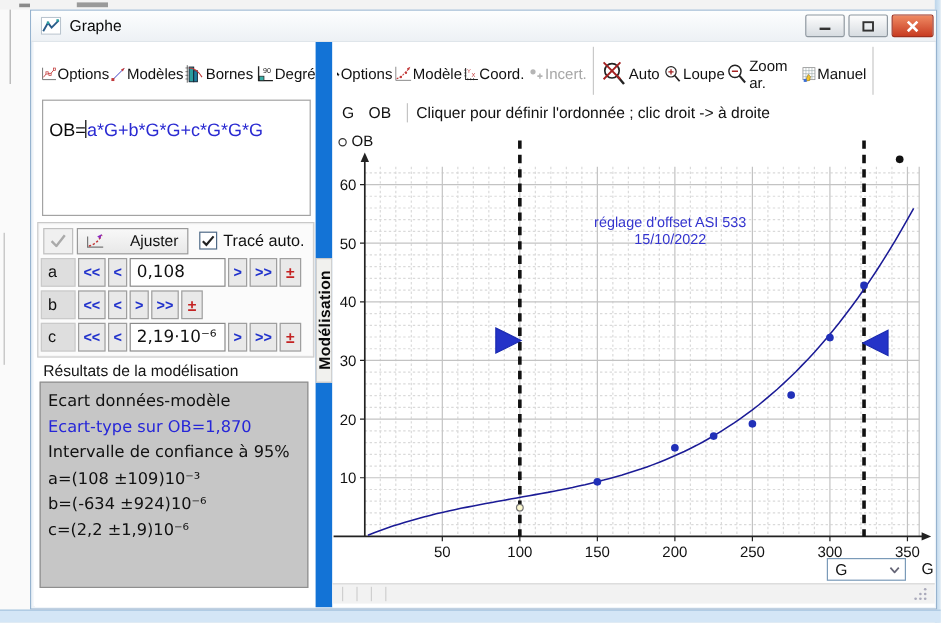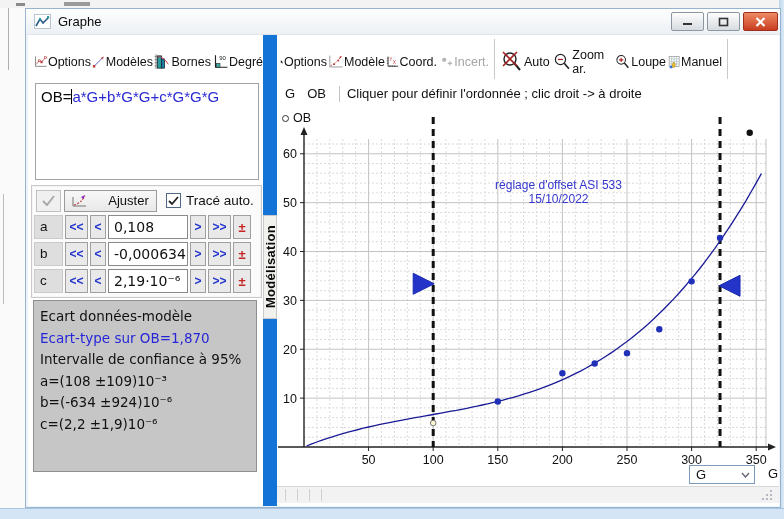--- a/index.html
+++ b/index.html
@@ -37,21 +37,21 @@
   .toolbar-left { display:flex; height:48px; padding:2px 0 0 4px; }
   .tbtn { display:flex; align-items:center; justify-content:flex-start;
           padding-top:3px; height:46px; }
   .tbtn .ticon { width:24px; height:22px; }
   .tbtn .tlabel { font-size:12.5px; margin-top:1px; }
   .tbtn.disabled .tlabel { color:#a6a6a6; }
   .t-o { width:58px; } .t-m { width:62px; } .t-b { width:58px; } .t-d { width:52px; }
 
   .section-label { font-size:13px; margin:3px 0 2px 7px; color:#151515; }
   .expression-box { margin-left:6px; width:224px; height:97px; background:#fff;
-                    border:1px solid #a3a3a3; padding:4px 5px; font-size:15px; }
+                    border:1px solid #a3a3a3; padding:16px 5px; font-size:15px; }
   .expr-lhs { color:#0a0a0a; }
   .caret { display:inline-block; width:1px; height:15px; background:#000; vertical-align:-2px; }
   .expr-rhs { color:#2a2ad2; }
 
   .fit-panel { margin:5px 1px 0 2px; width:231px; border:1px solid #c9c9c9;
                box-shadow:inset 0 0 0 1px #f5f5f5; padding:3px 2px 4px 2px; background:#fbfbfb; }
   .fit-row1 { display:flex; align-items:center; height:23px; margin-bottom:3px; }
   .check-btn { width:25px; height:22px; margin-left:2px; border:1px solid #c0c0c0; background:#f0f0f0;
                display:flex; align-items:center; justify-content:center; }
   .ajuster-btn { width:93px; height:22px; margin-left:3px; border:1px solid #9a9a9a;
@@ -227,36 +227,36 @@
         <div class="sbtn b15">&lt;</div>
         <div class="pvalue">0,108</div>
         <div class="sbtn b15">&gt;</div>
         <div class="sbtn b22">&gt;&gt;</div>
         <div class="sbtn pm">±</div>
       </div>
       <div class="param-row">
         <div class="pname">b</div>
         <div class="sbtn b22">&lt;&lt;</div>
         <div class="sbtn b15">&lt;</div>
-        <div class="pvalue">-0,000634</div>
         <div class="sbtn b15">&gt;</div>
         <div class="sbtn b22">&gt;&gt;</div>
         <div class="sbtn pm">±</div>
       </div>
       <div class="param-row">
         <div class="pname">c</div>
         <div class="sbtn b22">&lt;&lt;</div>
         <div class="sbtn b15">&lt;</div>
         <div class="pvalue">2,19·10⁻⁶</div>
         <div class="sbtn b15">&gt;</div>
         <div class="sbtn b22">&gt;&gt;</div>
         <div class="sbtn pm">±</div>
       </div>
     </div>
 
+    <div class="section-label">Résultats de la modélisation</div>
     <div class="results-box">
       <div class="rline">Ecart données-modèle</div>
       <div class="rline blue">Ecart-type sur OB=1,870</div>
       <div class="rline">Intervalle de confiance à 95%</div>
       <div class="rline">a=(108 ±109)10⁻³</div>
       <div class="rline">b=(-634 ±924)10⁻⁶</div>
       <div class="rline">c=(2,2 ±1,9)10⁻⁶</div>
     </div>
   </div>
 
@@ -303,35 +303,35 @@
       </div>
       <div class="tsep"></div>
       <div class="tbtn t-52">
         <svg class="ticon" viewBox="0 0 24 22">
           <circle cx="10" cy="8" r="6" fill="none" stroke="#222" stroke-width="1.4"></circle>
           <line x1="14.5" y1="12.5" x2="20" y2="19" stroke="#222" stroke-width="2"></line>
           <path d="M3 1 L17 15 M17 1 L3 15" stroke="#a42222" stroke-width="1.6"></path>
         </svg>
         <span class="tlabel">Auto</span>
       </div>
+      <div class="tbtn t-52">
+        <svg class="ticon" viewBox="0 0 24 22">
+          <circle cx="10" cy="8" r="6" fill="none" stroke="#222" stroke-width="1.4"></circle>
+          <line x1="14.5" y1="12.5" x2="20" y2="19" stroke="#222" stroke-width="2"></line>
+          <path d="M7 8 H13 M10 5 V11" stroke="#a42222" stroke-width="1.5"></path>
+        </svg>
+        <span class="tlabel">Loupe</span>
+      </div>
       <div class="tbtn t-62">
         <svg class="ticon" viewBox="0 0 24 22">
           <circle cx="10" cy="8" r="6" fill="none" stroke="#222" stroke-width="1.4"></circle>
           <line x1="14.5" y1="12.5" x2="20" y2="19" stroke="#222" stroke-width="2"></line>
           <path d="M7 8 H13" stroke="#a42222" stroke-width="1.5"></path>
         </svg>
         <span class="tlabel">Zoom ar.</span>
-      </div>
-      <div class="tbtn t-52">
-        <svg class="ticon" viewBox="0 0 24 22">
-          <circle cx="10" cy="8" r="6" fill="none" stroke="#222" stroke-width="1.4"></circle>
-          <line x1="14.5" y1="12.5" x2="20" y2="19" stroke="#222" stroke-width="2"></line>
-          <path d="M7 8 H13 M10 5 V11" stroke="#a42222" stroke-width="1.5"></path>
-        </svg>
-        <span class="tlabel">Loupe</span>
       </div>
       <div class="tbtn t-56">
         <svg class="ticon" viewBox="0 0 24 22">
           <rect x="5" y="2" width="16" height="16" fill="#fff" stroke="#888"></rect>
           <path d="M9 2 V18 M13 2 V18 M17 2 V18 M5 6 H21 M5 10 H21 M5 14 H21" stroke="#9aa" stroke-width="0.8"></path>
           <path d="M8 20 L12 11 L15 14 L14 19 Z" fill="#f4c52c" stroke="#8a6d10" stroke-width="0.8"></path>
           <rect x="6" y="17" width="4" height="4" fill="#3a6fd8"></rect>
         </svg>
         <span class="tlabel">Manuel</span>
       </div>

